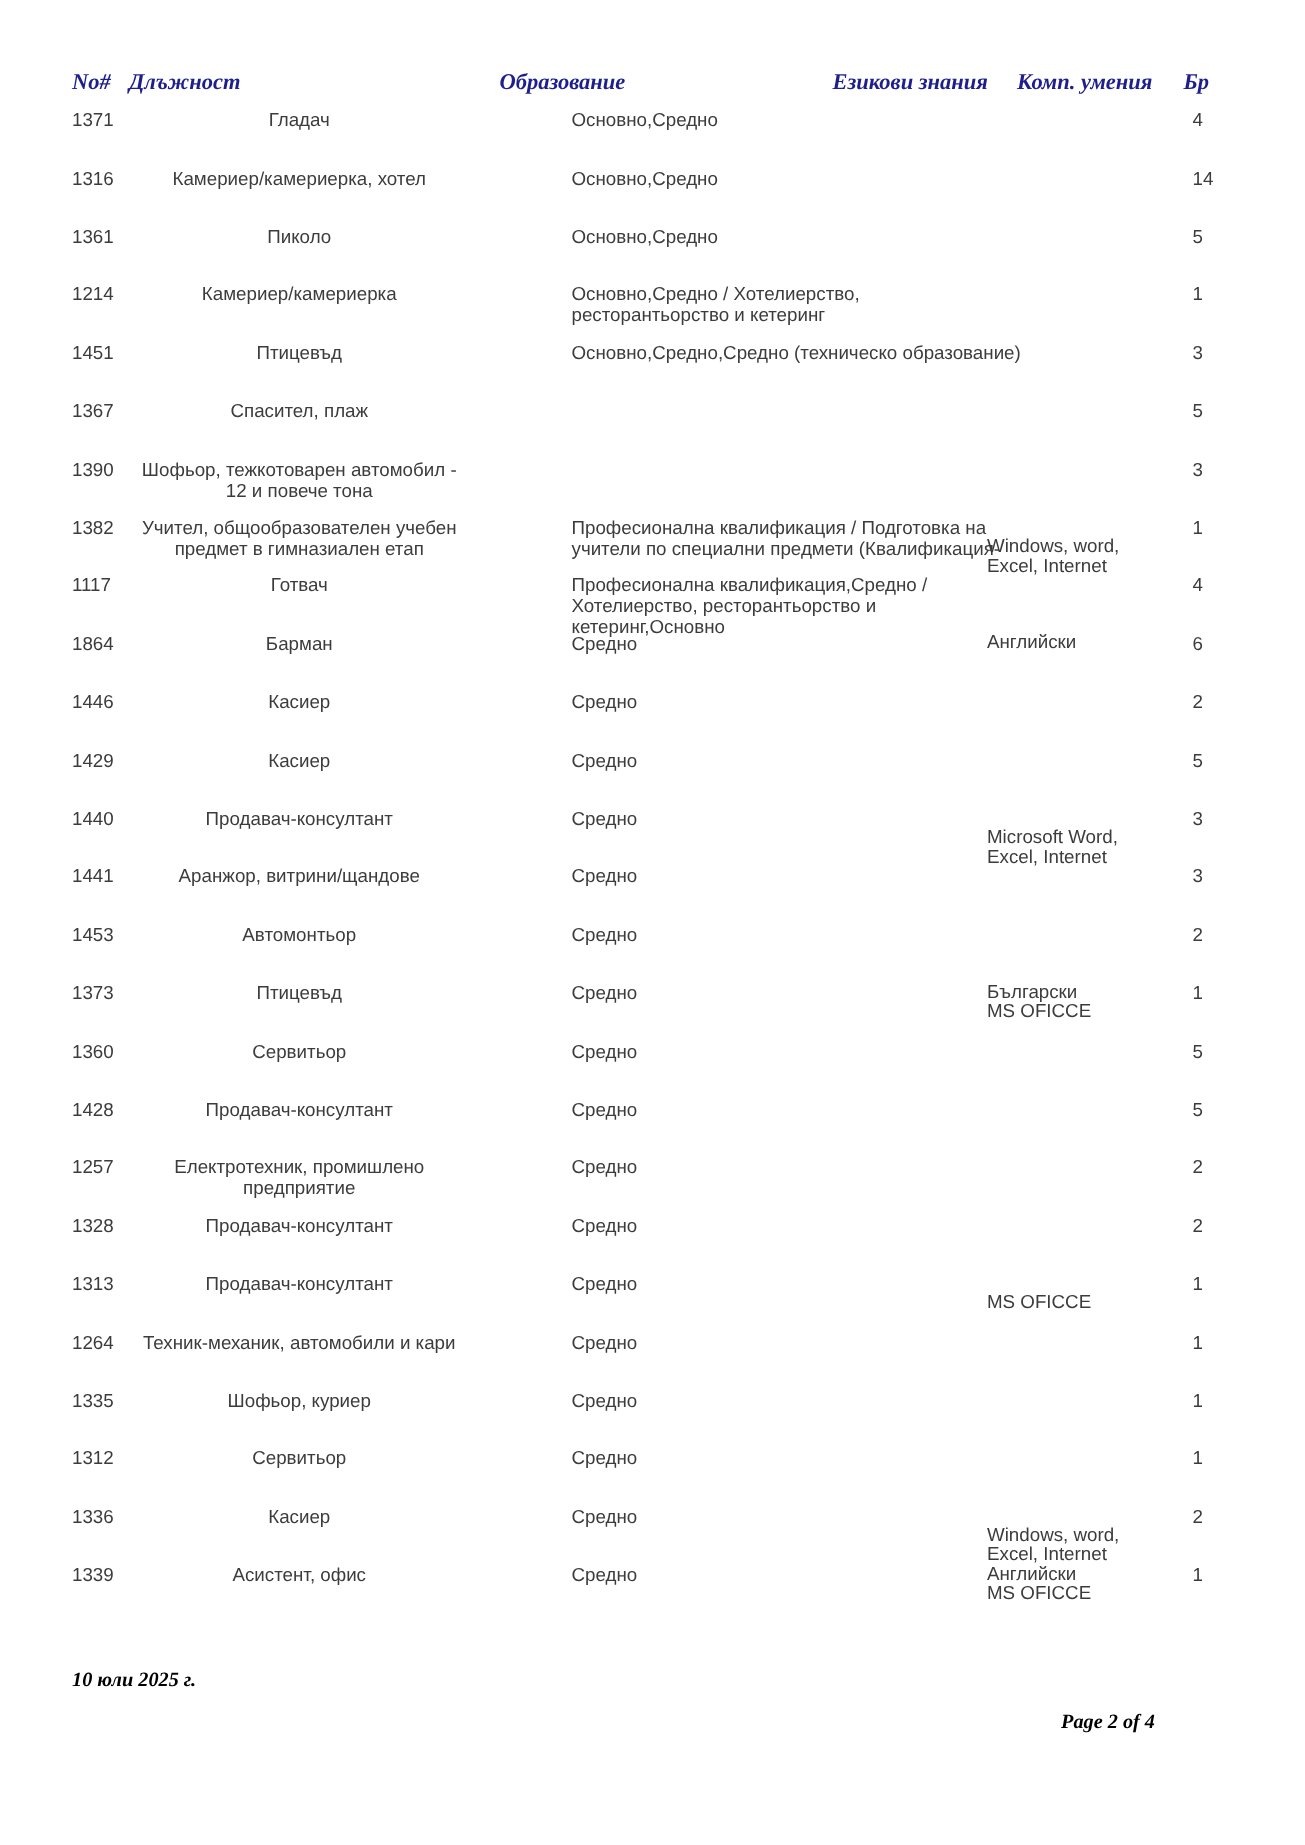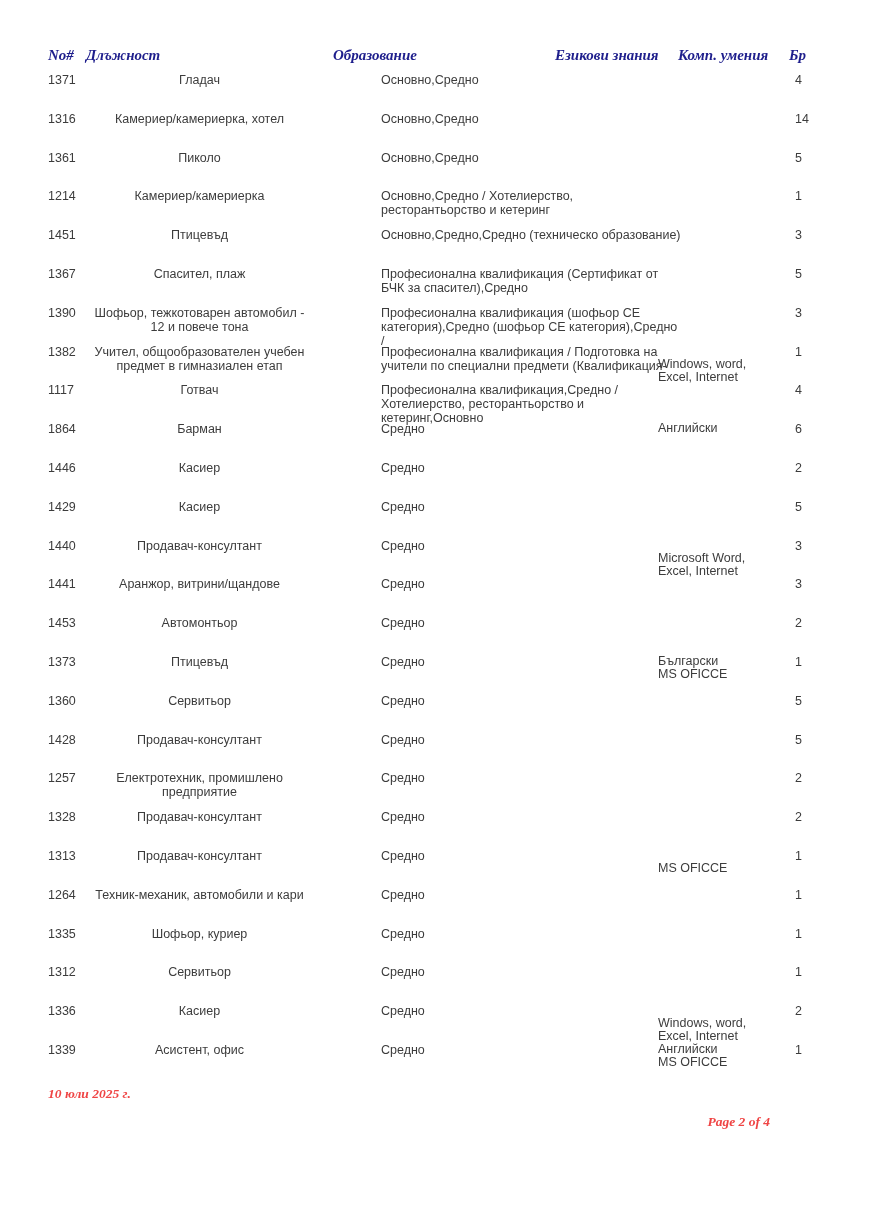--- a/index.html
+++ b/index.html
@@ -54,26 +54,26 @@
   .c-no     { left: 48px;  width: 36px; }
   .c-pos    { left: 87px;  width: 225px; text-align: center; }
   .c-edu    { left: 333px; width: 300px; margin-left: 48px; }
   .c-skills { left: 658px; width: 102px; line-height: 13px; }
   .c-count  { left: 795px; width: 30px; }
   .skill-lang { min-height: 13px; }
 
   
   .footer span {
     position: absolute;
-    top: 1086px;
+    top: 1112px;
     font-family: "Liberation Serif", serif;
     font-weight: bold;
     font-style: italic;
     font-size: 13.5px;
-    color: #ef4444;
+    color: #000000;
     white-space: nowrap;
   }
   .f-date { left: 48px; }
   .f-page { right: 50px; margin-top: 28px; }
 </style>
 </head>
 <body>
 
 <div class="page">
 
@@ -138,32 +138,30 @@
     <div class="c c-skills">
       <div class="skill-lang"></div>
       <div class="skill-comp"></div>
     </div>
     <div class="c c-count">3</div>
   </div>
 
   <div class="row">
     <div class="c c-no">1367</div>
     <div class="c c-pos">Спасител, плаж</div>
-    <div class="c c-edu">Професионална квалификация (Сертификат от БЧК за спасител),Средно</div>
     <div class="c c-skills">
       <div class="skill-lang"></div>
       <div class="skill-comp"></div>
     </div>
     <div class="c c-count">5</div>
   </div>
 
   <div class="row">
     <div class="c c-no">1390</div>
     <div class="c c-pos">Шофьор, тежкотоварен автомобил - 12 и повече тона</div>
-    <div class="c c-edu">Професионална квалификация (шофьор СЕ категория),Средно (шофьор СЕ категория),Средно /</div>
     <div class="c c-skills">
       <div class="skill-lang"></div>
       <div class="skill-comp"></div>
     </div>
     <div class="c c-count">3</div>
   </div>
 
   <div class="row">
     <div class="c c-no">1382</div>
     <div class="c c-edu">Професионална квалификация / Подготовка на учители по специални предмети (Квалификация-</div>

